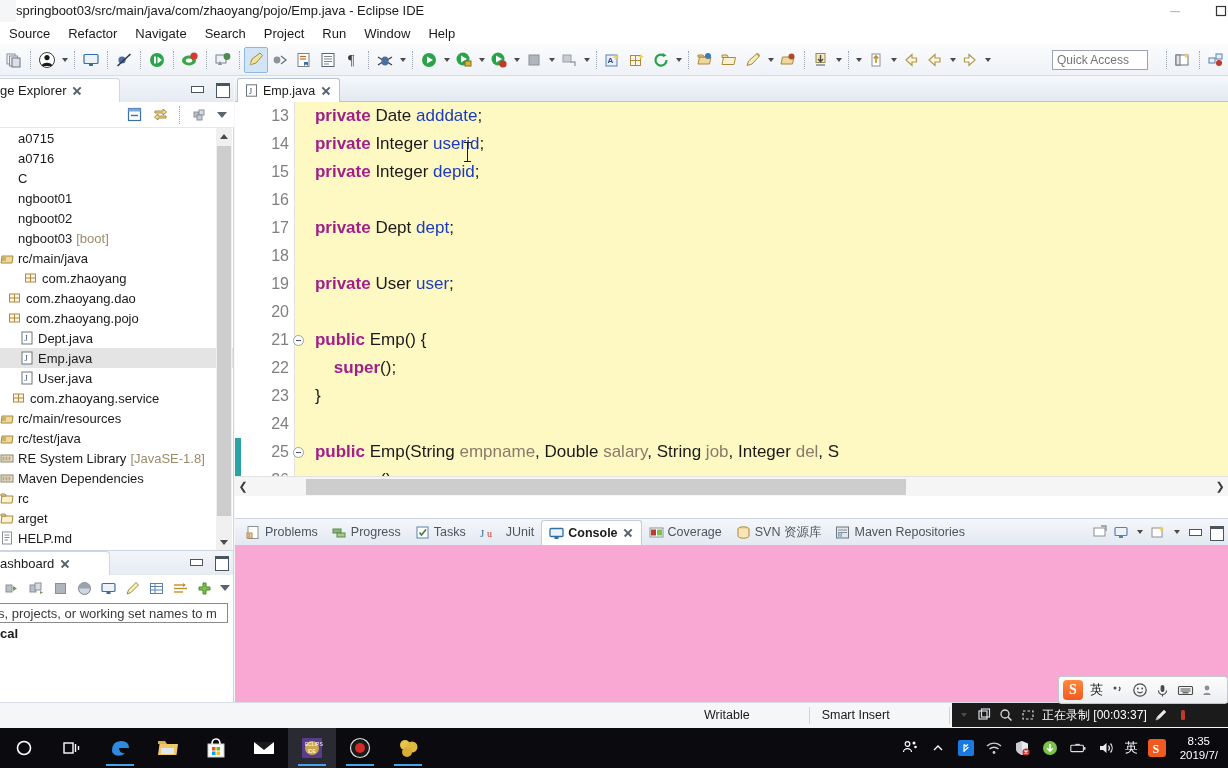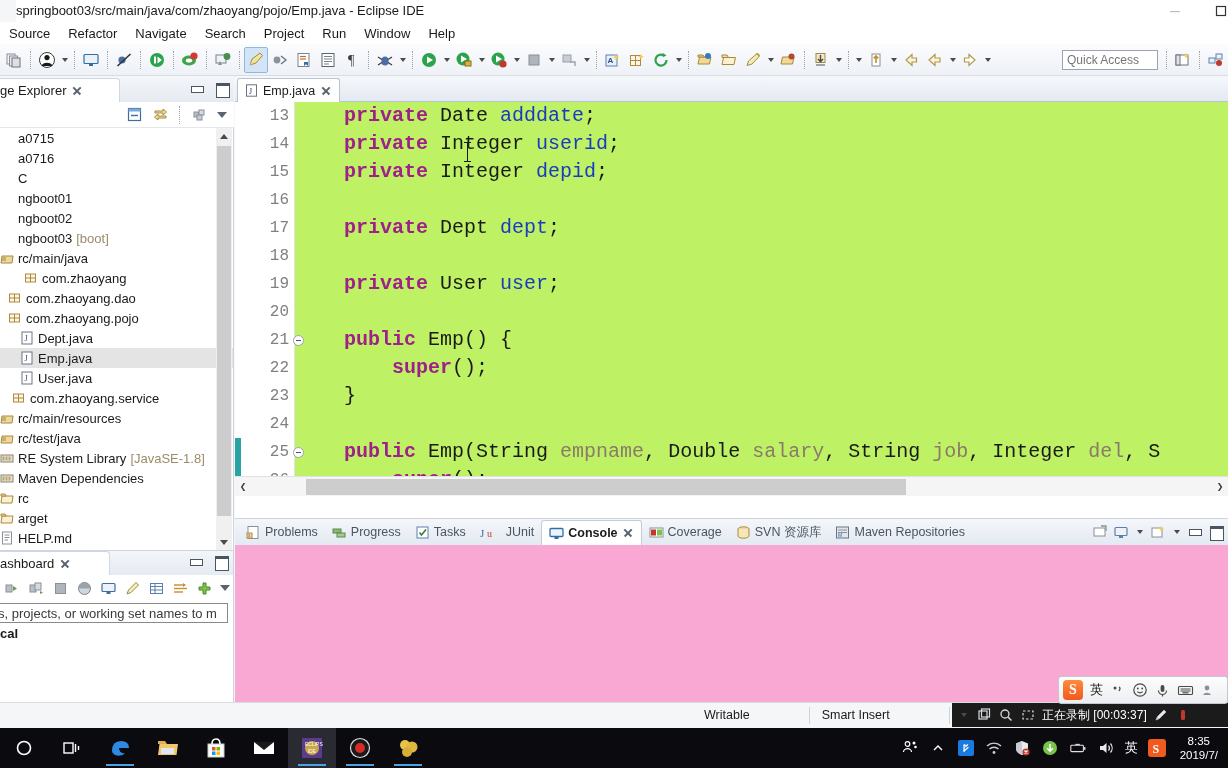--- a/index.html
+++ b/index.html
@@ -55,21 +55,21 @@
   .tarrow::after {
     content: ""; width: 0; height: 0;
     border-left: 3.5px solid transparent; border-right: 3.5px solid transparent;
     border-top: 4px solid #4a4a4a;
   }
   .tsep {
     width: 1px; height: 18px; margin: 0 4px; flex: none;
     border-left: 1px dotted #9aa3ae;
   }
   .quickaccess {
-    margin-left: auto; margin-right: 4px; flex: none;
+    margin-left: auto; margin-right: 14px; flex: none;
     width: 96px; height: 20px; background: #fff; border: 1px solid #9aa3ae;
     font-size: 12px; color: #3a3a3a; padding: 2px 4px; white-space: nowrap; overflow: hidden;
   }
 
   
   .ico { display: block; }
 
   
   .leftcol {
     position: absolute; left: 0; top: 78px; width: 234px; height: 624px;
@@ -194,38 +194,38 @@
   .edtab {
     position: absolute; left: 2px; top: 0; height: 24px;
     display: flex; align-items: center; gap: 5px; padding: 0 7px;
     background: #ffffff;
     border: 1px solid #b8c4d4; border-bottom: none;
     border-top-left-radius: 3px; border-top-right-radius: 3px;
   }
   .edtab .elabel { font-size: 12.5px; color: #1a1a1a; white-space: nowrap; }
 
   .codearea {
-    position: relative; height: 394px; overflow: hidden; background: #bef264;
-    font-family: Liberation Mono, monospace;
+    position: relative; height: 394px; overflow: hidden; background: #fef9c3;
+    font-family: Liberation Sans, sans-serif;
   }
   .changebar {
     position: absolute; left: 0; top: 0; width: 6px; height: 394px; background: #ffffff;
   }
   .changemark {
     position: absolute; left: 0; width: 6px; background: #29a3a3;
   }
   .gutter {
     position: absolute; left: 6px; top: 0; width: 54px; height: 394px;
     background: #ffffff; border-right: 1px solid #e2e2e2;
   }
   .codelines {
     position: absolute; left: 61px; top: 0; right: 0; height: 394px;
   }
   .cline {
-    height: 28px; line-height: 28px; font-size: 20px; white-space: pre;
+    height: 28px; line-height: 28px; font-size: 17px; white-space: pre;
   }
   .gline {
     height: 28px; line-height: 28px; font-size: 16px; color: #808080;
     text-align: right; padding-right: 5px; position: relative;
   }
   .foldmark {
     position: absolute; right: -10px; top: 9px; width: 11px; height: 11px;
     border: 1px solid #9aa3ae; border-radius: 50%; background: #fff;
   }
   .foldmark::after {

